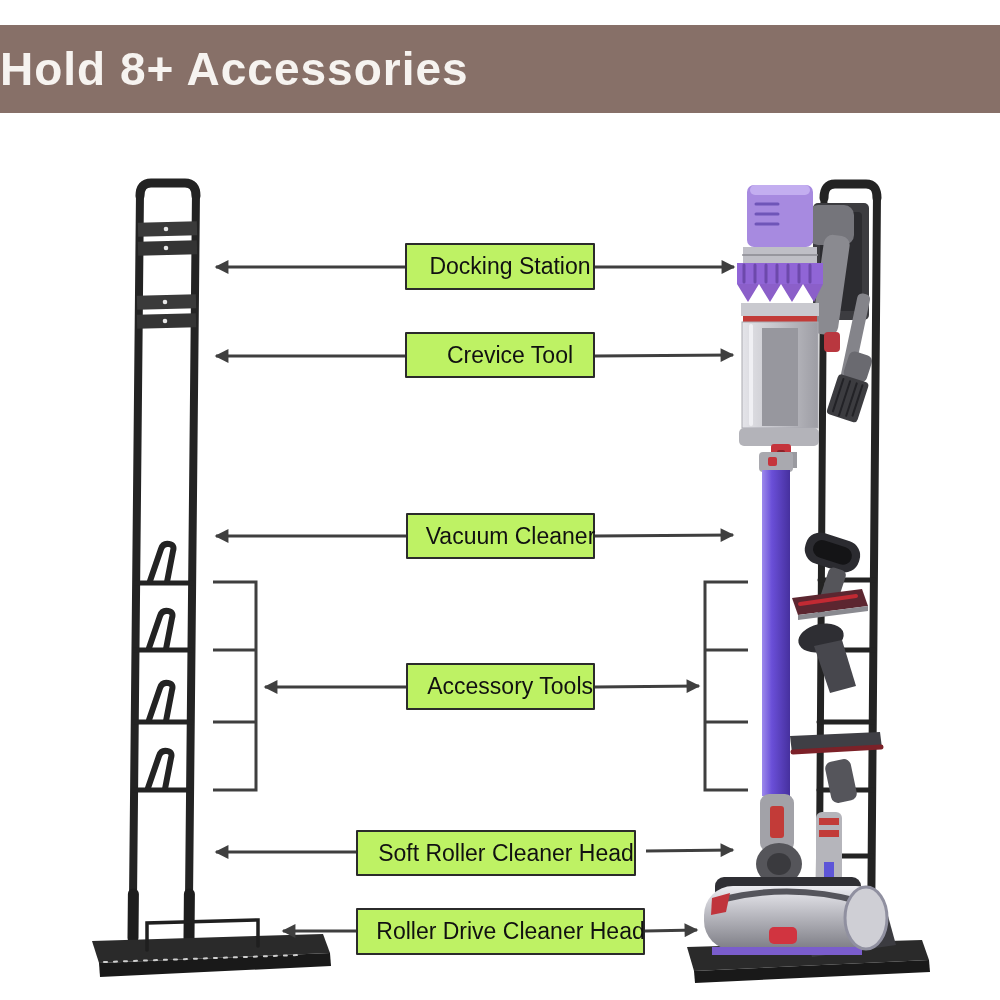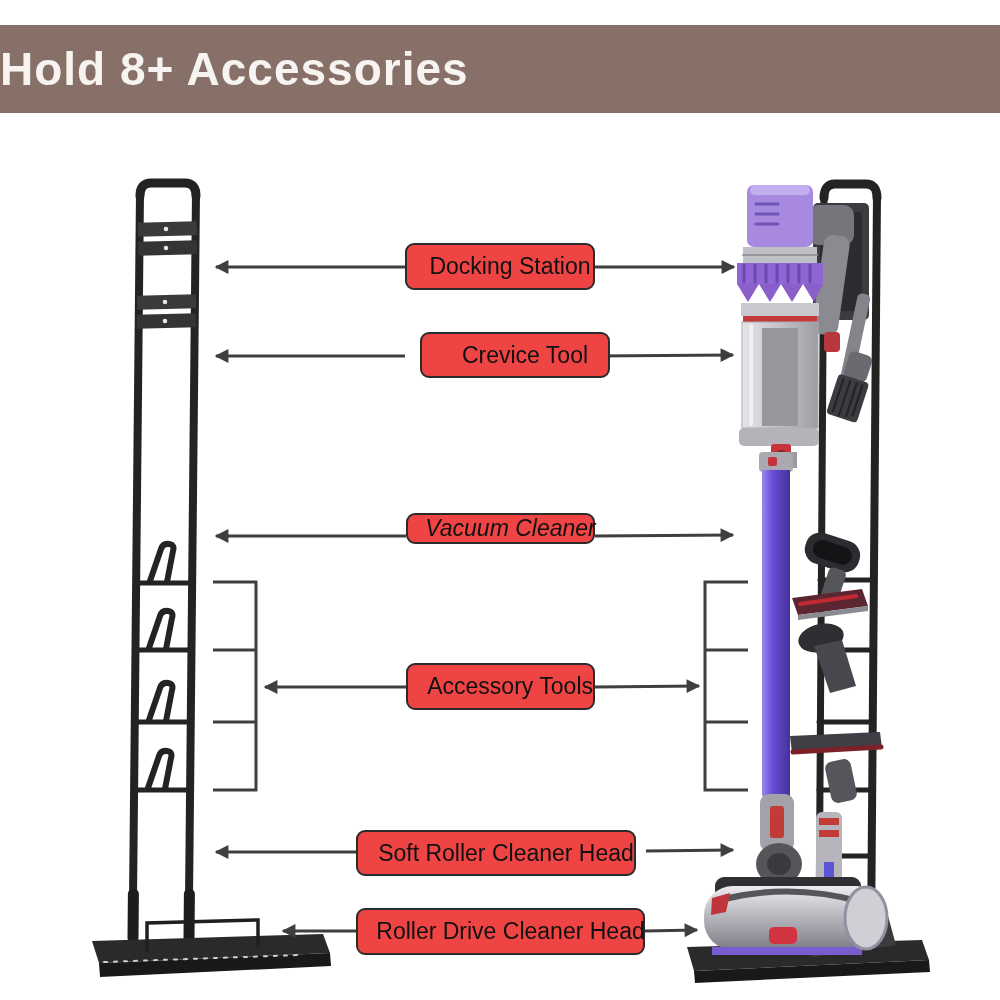--- a/index.html
+++ b/index.html
@@ -14,23 +14,23 @@
     background:var(--banner-bg,#877068);
     display:flex;align-items:center;justify-content:flex-start;
   }
   .banner-title{
     color:var(--banner-text,#f6f3f0);
     font-size:46px;font-weight:bold;letter-spacing:1px;
   }
   .art{position:absolute;left:0;top:0;width:1000px;height:1000px;}
   .callout{
     position:absolute;
-    background:#ef4444;
+    background:#bef264;
     border:2.5px solid var(--label-border,#2b2b2b);
-    border-radius:9px;
+    border-radius:1px;
     display:flex;align-items:center;justify-content:center;
     color:var(--label-text,#111111);
     font-size:23px;
     white-space:nowrap;
     box-sizing:border-box;
     padding-left:20px;
   }
 </style>
 </head>
 <body>
@@ -269,24 +269,24 @@
       <line x1="356" y1="931" x2="283" y2="931" marker-end="url(#ah)"></line>
       <line x1="645" y1="931" x2="697" y2="930" marker-end="url(#ah)"></line>
       <path d="M 213,582 H 256 V 790 H 213 M 256,650 H 213 M 256,722 H 213"></path>
       <path d="M 748,582 H 705 V 790 H 748 M 705,650 H 748 M 705,722 H 748"></path>
     </g>
   </svg>
 
   <div class="callout" style="left:405px;top:243px;width:190px;height:47px;">
     <span>Docking Station</span>
   </div>
-  <div class="callout" style="left:405px;top:332px;width:190px;height:46px;margin-left:15px;">
+  <div class="callout" style="left:405px;top:332px;width:190px;height:46px;">
     <span>Crevice Tool</span>
   </div>
-  <div class="callout" style="left:406px;top:513px;width:189px;height:31px;font-style:italic;">
+  <div class="callout" style="left:406px;top:513px;width:189px;height:46px;">
     <span>Vacuum Cleaner</span>
   </div>
   <div class="callout" style="left:406px;top:663px;width:189px;height:47px;justify-content:flex-end;">
     <span>Accessory Tools</span>
   </div>
   <div class="callout" style="left:356px;top:830px;width:280px;height:46px;">
     <span>Soft Roller Cleaner Head</span>
   </div>
   <div class="callout" style="left:356px;top:908px;width:289px;height:47px;">
     <span>Roller Drive Cleaner Head</span>

